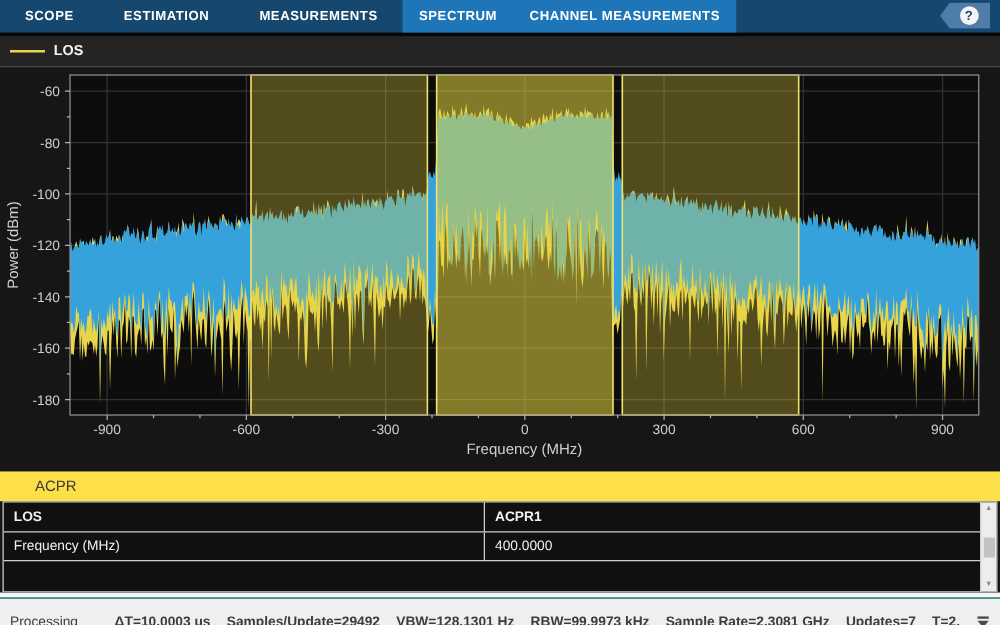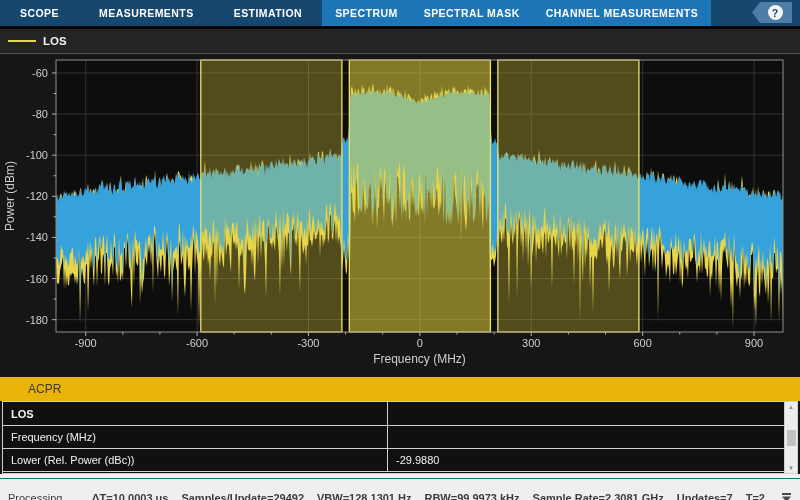--- a/index.html
+++ b/index.html
@@ -24,21 +24,21 @@
   
   .legend-bar { height:24px; background:#242424; display:flex; align-items:center; padding-left:8px; }
   .legend-item { display:flex; align-items:center; margin-right:26px; cursor:default; }
   .legend-line { width:28px; height:2px; margin-right:7px; }
   .legend-label { color:#f2f2f2; font-size:11.5px; font-weight:bold; }
   .legend-divider { height:1px; background:#555; }
   
   .plot-area { position:relative; height:323px; background:#161616; }
   .plot-area svg { position:absolute; left:0; top:0; }
   
-  .acpr-strip { height:24px; background:#eab308; display:flex; align-items:center; }
+  .acpr-strip { height:24px; background:#fde047; display:flex; align-items:center; }
   .acpr-title { margin-left:28px; color:#3a3a3a; font-size:12px; }
   .acpr-table { position:relative; height:73px; margin:0 2px; background:#101010; border:1px solid #cfcfcf; }
   .t-row { display:flex; height:23px; border-bottom:1px solid #cfcfcf; }
   .t-row.t-head { height:24px; }
   .t-row:last-of-type { border-bottom:none; }
   .t-cell { color:#f2f2f2; font-size:11px; display:flex; align-items:center; padding-left:8px; }
   .t-head .t-cell { font-weight:bold; }
   .c1 { width:385px; border-right:1px solid #cfcfcf; }
   .c2 { flex:1; }
   .t-scroll { position:absolute; right:0; top:0; bottom:0; width:13px; background:#ededed;
@@ -54,25 +54,24 @@
   .status-item { margin-right:13px;font-weight:bold; }
   .status-icon { margin-left:auto; display:flex; align-items:center; }
 </style>
 </head>
 <body>
 
 <div class="app">
 
   <div class="toolbar">
     <div class="tab">SCOPE</div>
+    <div class="tab">ESTIMATION</div>
     <div class="tab">MEASUREMENTS</div>
-    <div class="tab">ESTIMATION</div>
     <div class="tabgroup-light">
       <div class="tab">SPECTRUM</div>
-      <div class="tab">SPECTRAL MASK</div>
       <div class="tab">CHANNEL MEASUREMENTS</div>
     </div>
     <div class="help-tag">
       <div class="help-circle">?</div>
     </div>
   </div>
   <div class="toolbar-underline"></div>
 
   <div class="legend-bar">
     <div class="legend-item">
@@ -164,27 +163,25 @@
         <text x="14" y="142" text-anchor="middle" fill="#cfcfcf" font-size="12" transform="rotate(-90 14 142)">Power (dBm)</text>
       </svg>
   </div>
 
   <div class="acpr-strip">
     <span class="acpr-title">ACPR</span>
   </div>
   <div class="acpr-table">
     <div class="t-row t-head">
       <div class="t-cell c1">LOS</div>
+      <div class="t-cell c2">ACPR1</div>
     </div>
     <div class="t-row">
       <div class="t-cell c1">Frequency (MHz)</div>
-    </div>
-    <div class="t-row">
-      <div class="t-cell c1">Lower (Rel. Power (dBc))</div>
-      <div class="t-cell c2">-29.9880</div>
+      <div class="t-cell c2">400.0000</div>
     </div>
     <div class="t-scroll">
       <div class="scroll-arrow">▲</div>
       <div class="scroll-thumb"></div>
       <div class="scroll-arrow">▼</div>
     </div>
   </div>
   <div class="panel-gap"></div>
 
   <div class="status-bar">

